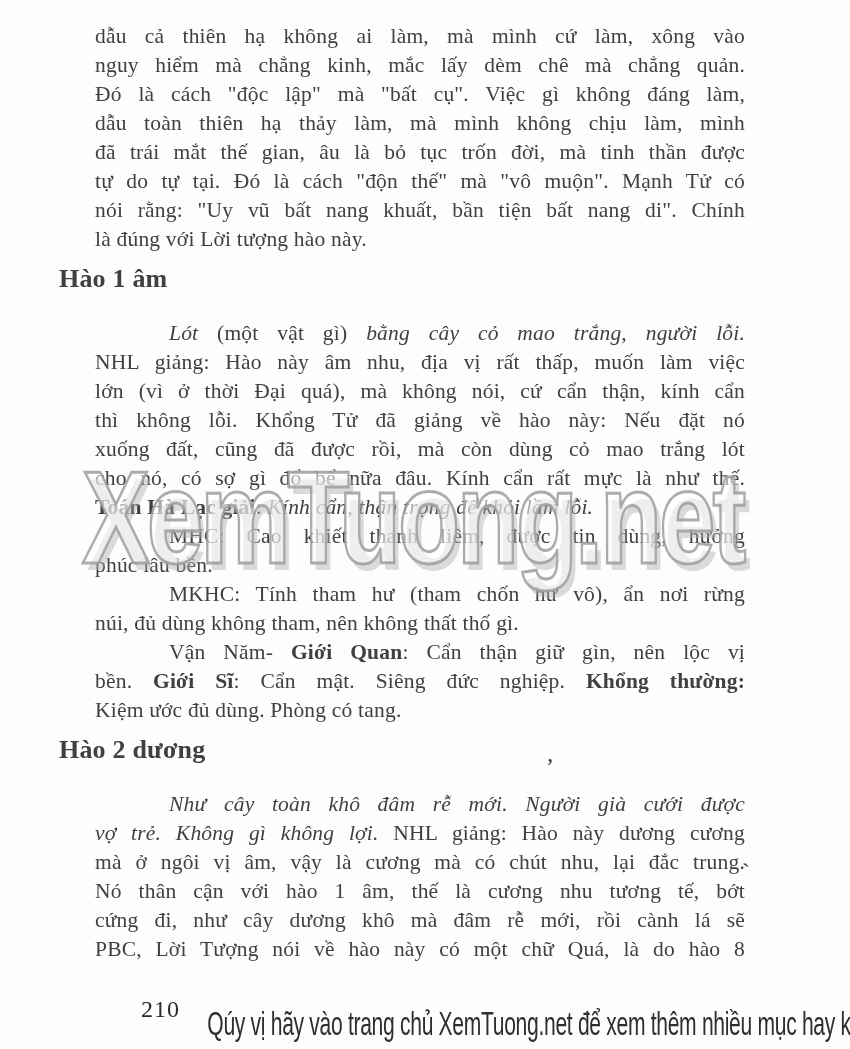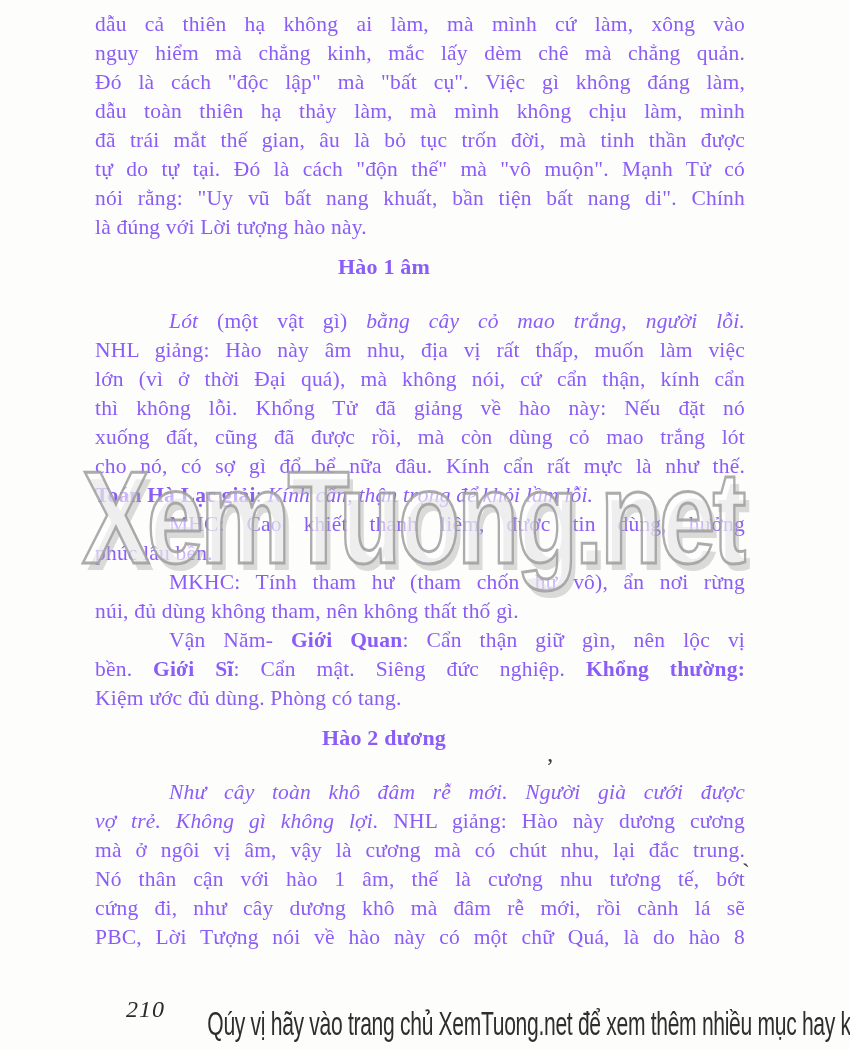--- a/index.html
+++ b/index.html
@@ -5,37 +5,36 @@
   html,body{margin:0;padding:0;}
   .page{
     position:relative;
     width:850px;height:1049px;
     background:#fdfdfc;
     overflow:hidden;
     font-family:"Liberation Serif","DejaVu Serif",serif;
   }
   .text-col{
     position:absolute;
-    left:95px;top:10px;width:650px;
+    left:95px;top:22px;width:650px;
     font-size:21.5px;line-height:29px;
-    color:#8b5cf6;
+    color:#404040;
     letter-spacing:0.2px;
   }
   .line{
     text-align:justify;
     text-align-last:justify;
     text-justify:inter-word;
   }
   .line.endline{ text-align-last:left; }
   .para.indent .line:first-child{ text-indent:74px; }
   .heading{
     font-weight:bold;
-    font-size:22px;
+    font-size:26px;
     line-height:29px;
-    text-align:center;
     margin:10px 0 26px;
     transform:translateX(-36px);
   }
   .seg{ }
   i.seg{ font-style:italic; }
   b.seg{ font-weight:bold; }
   .watermark{
     position:absolute;
     left:82px;top:452px;
     font-family:"Liberation Sans","DejaVu Sans",sans-serif;
@@ -46,26 +45,25 @@
     transform-origin:left top;
     color:rgba(255,255,255,0.55);
     -webkit-text-stroke:3px rgba(158,158,158,0.85);
     text-shadow:6px 7px 0 rgba(175,175,175,0.45);
     white-space:nowrap;
     pointer-events:none;
     z-index:3;
   }
   .page-number{
     position:absolute;
-    left:126px;top:996px;
+    left:141px;top:996px;
     font-size:24px;
     color:#2b2b2b;
     z-index:1;
     letter-spacing:1px;
-    font-style:italic;
   }
   .footer{
     position:absolute;
     left:0;right:0;top:1001px;height:48px;
     text-align:center;
     z-index:2;
   }
   .footer-text{
     display:inline-block;
     font-family:"Liberation Sans","DejaVu Sans",sans-serif;

